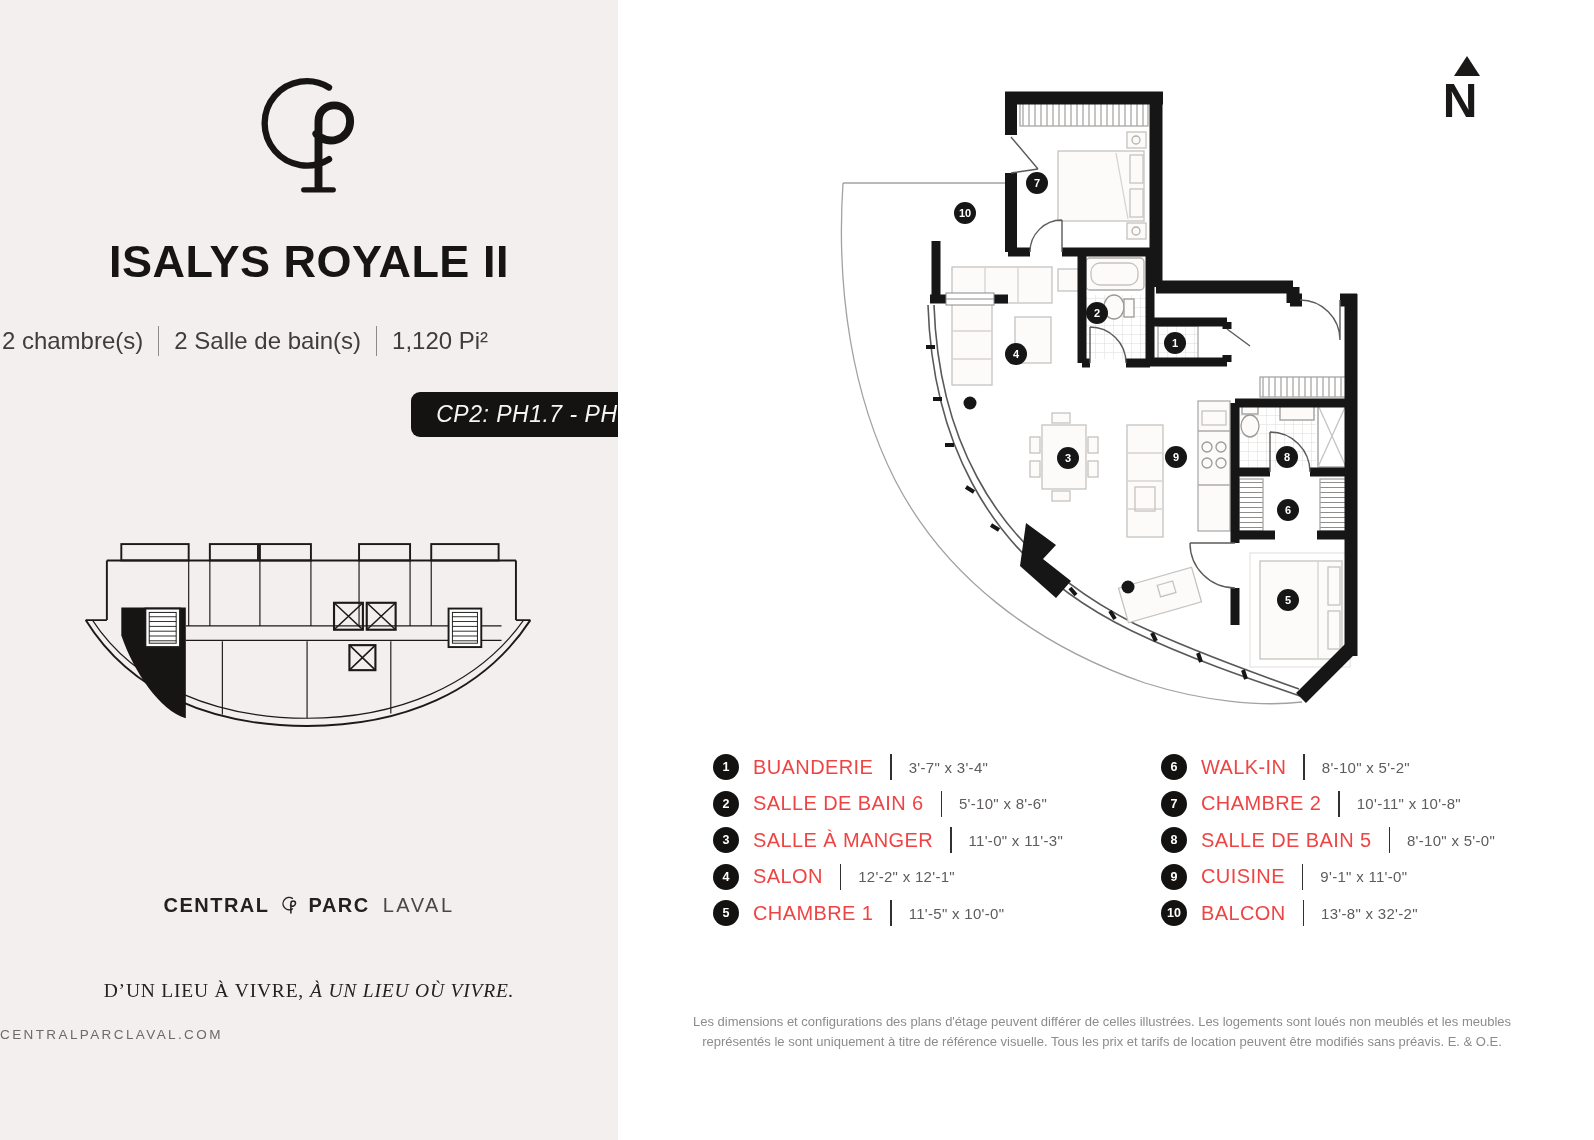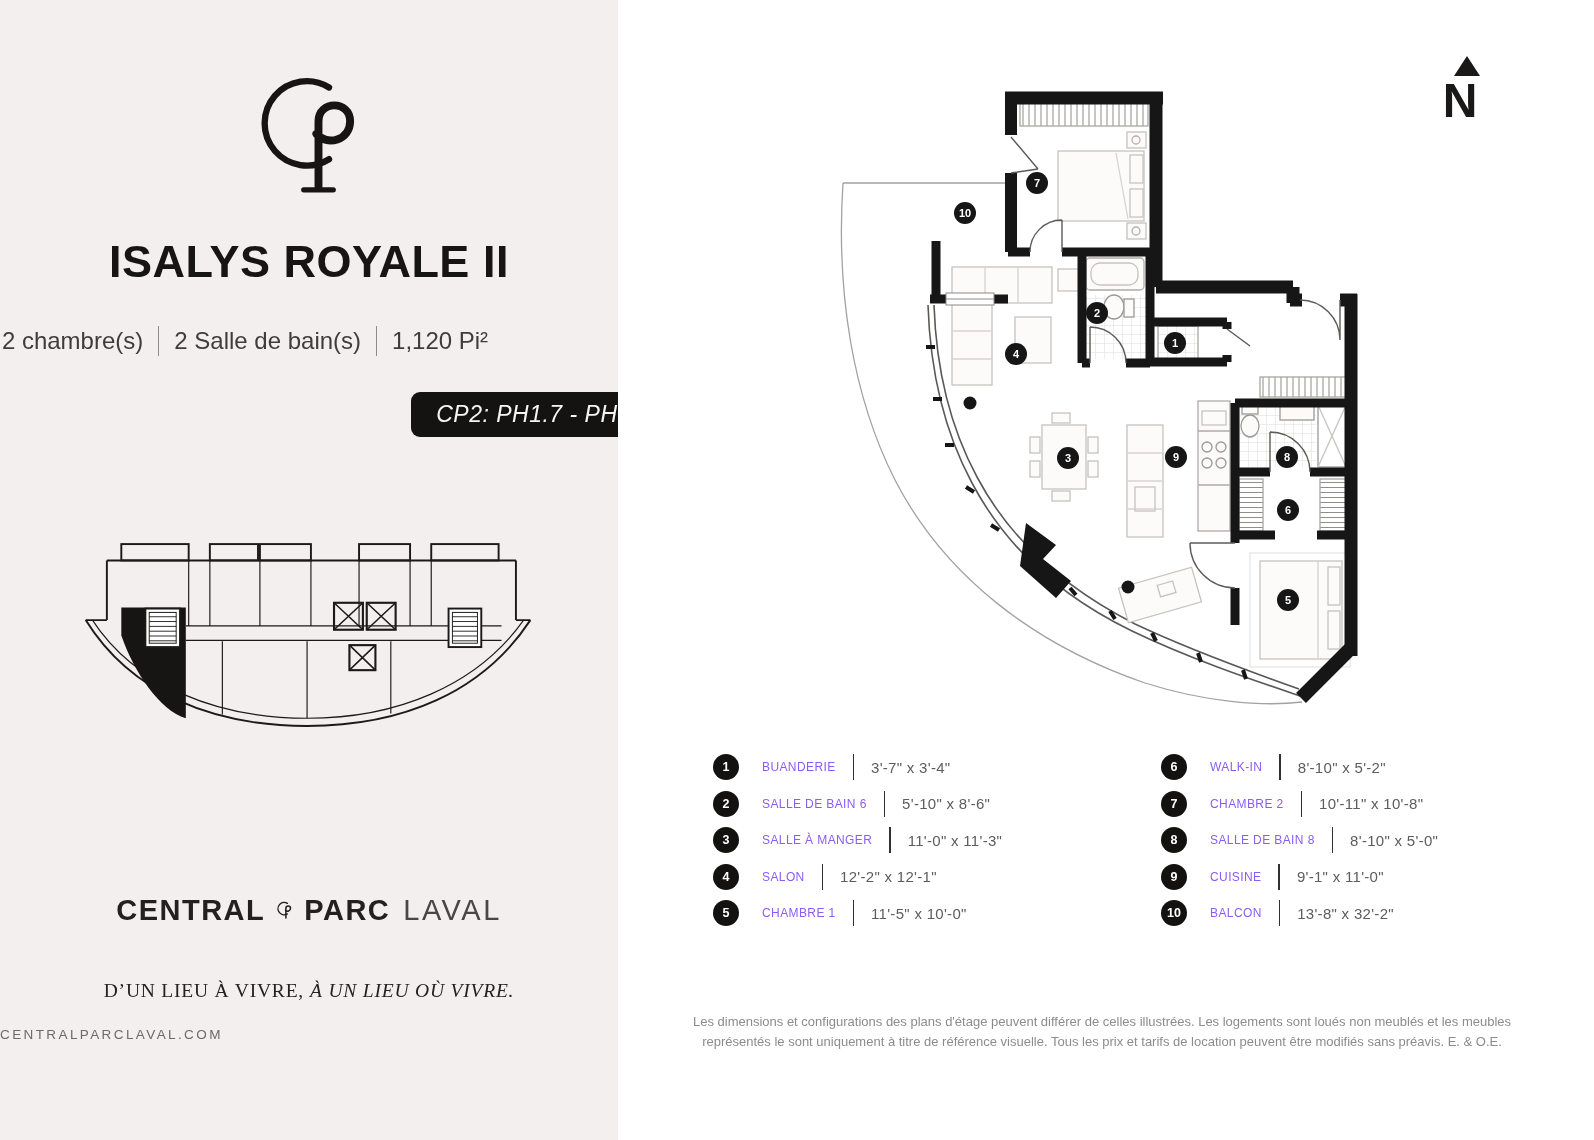--- a/index.html
+++ b/index.html
@@ -14,21 +14,21 @@
   .page-title{position:absolute;left:0;top:236px;width:618px;text-align:center;
     font-size:45px;font-weight:700;letter-spacing:.5px;color:#171514;margin:0;}
   .specs{position:absolute;left:0;top:326px;width:490px;display:flex;justify-content:center;
     align-items:center;font-size:24px;color:#403c3b;}
   .spec-divider{width:1px;height:30px;background:#8f8b8a;margin:0 15px;}
   .badge-wrap{position:absolute;left:0;top:392px;width:676px;text-align:right;font-style:italic;}
   .badge{display:inline-block;background:#141312;color:#f7f5f4;font-size:23px;
     padding:9px 25px;border-radius:9px;letter-spacing:.5px;}
   .keyplan{position:absolute;left:78px;top:518px;}
   .brand-row{position:absolute;left:0;top:894px;width:618px;display:flex;justify-content:center;
-    align-items:center;font-size:29px;color:#242021;}
+    align-items:center;font-size:20px;color:#242021;}
   .brand-bold{font-weight:700;letter-spacing:1.5px;}
   .brand-light{font-weight:400;letter-spacing:2.5px;color:#4a4546;margin-left:13px;text-align:center;}
   .brand-phi{margin:0 11px;}
   .tagline{position:absolute;left:0;top:980px;width:618px;text-align:center;
     font-family:"Liberation Serif","DejaVu Serif",serif;font-size:19.5px;color:#262121;letter-spacing:.8px;}
   .tagline .it{font-style:italic;margin-left:6px;}
   .website{position:absolute;left:0;top:1027px;width:618px;text-align:left;
     font-size:13.5px;letter-spacing:2.4px;color:#6f6a6a;}
   
   .right-panel{position:absolute;left:618px;top:0;width:976px;height:1140px;background:#ffffff;}
@@ -40,21 +40,21 @@
   .plan text{font-family:"Liberation Sans","DejaVu Sans",sans-serif;}
   .marker circle{fill:#161616;}
   .marker text{fill:#ffffff;font-size:11px;font-weight:700;text-anchor:middle;dominant-baseline:central;}
   
   .legend-col{position:absolute;display:flex;flex-direction:column;gap:10.5px;}
   .legend-col.c1{left:95px;top:754px;}
   .legend-col.c2{left:543px;top:754px;}
   .legend-row{display:flex;align-items:center;height:26px;white-space:nowrap;}
   .legend-num{width:26px;height:26px;border-radius:50%;background:#131211;color:#fff;
     font-size:12.5px;font-weight:700;display:flex;align-items:center;justify-content:center;flex:0 0 26px;}
-  .legend-name{font-size:12px;color:#8b5cf6;letter-spacing:.4px;margin-left:23px;}
+  .legend-name{font-size:20px;color:#ef4444;letter-spacing:.4px;margin-left:14px;}
   .legend-div{width:1.4px;height:26px;background:#33302f;margin:0 17px;}
   .legend-dims{font-size:15px;color:#5f5c5b;letter-spacing:.3px;}
   .disclaimer{position:absolute;left:48px;top:1012px;width:872px;text-align:center;
     font-size:13px;line-height:1.55;color:#8e8c8b;margin:0;}
 </style>
 </head>
 <body>
 
 <div class="left-panel">
 
@@ -369,21 +369,21 @@
         <span class="legend-dims">8'-10" x 5'-2"</span>
       </div>
     <div class="legend-row">
         <span class="legend-num">7</span>
         <span class="legend-name">CHAMBRE 2</span>
         <span class="legend-div"></span>
         <span class="legend-dims">10'-11" x 10'-8"</span>
       </div>
     <div class="legend-row">
         <span class="legend-num">8</span>
-        <span class="legend-name">SALLE DE BAIN 8</span>
+        <span class="legend-name">SALLE DE BAIN 5</span>
         <span class="legend-div"></span>
         <span class="legend-dims">8'-10" x 5'-0"</span>
       </div>
     <div class="legend-row">
         <span class="legend-num">9</span>
         <span class="legend-name">CUISINE</span>
         <span class="legend-div"></span>
         <span class="legend-dims">9'-1" x 11'-0"</span>
       </div>
     <div class="legend-row">

